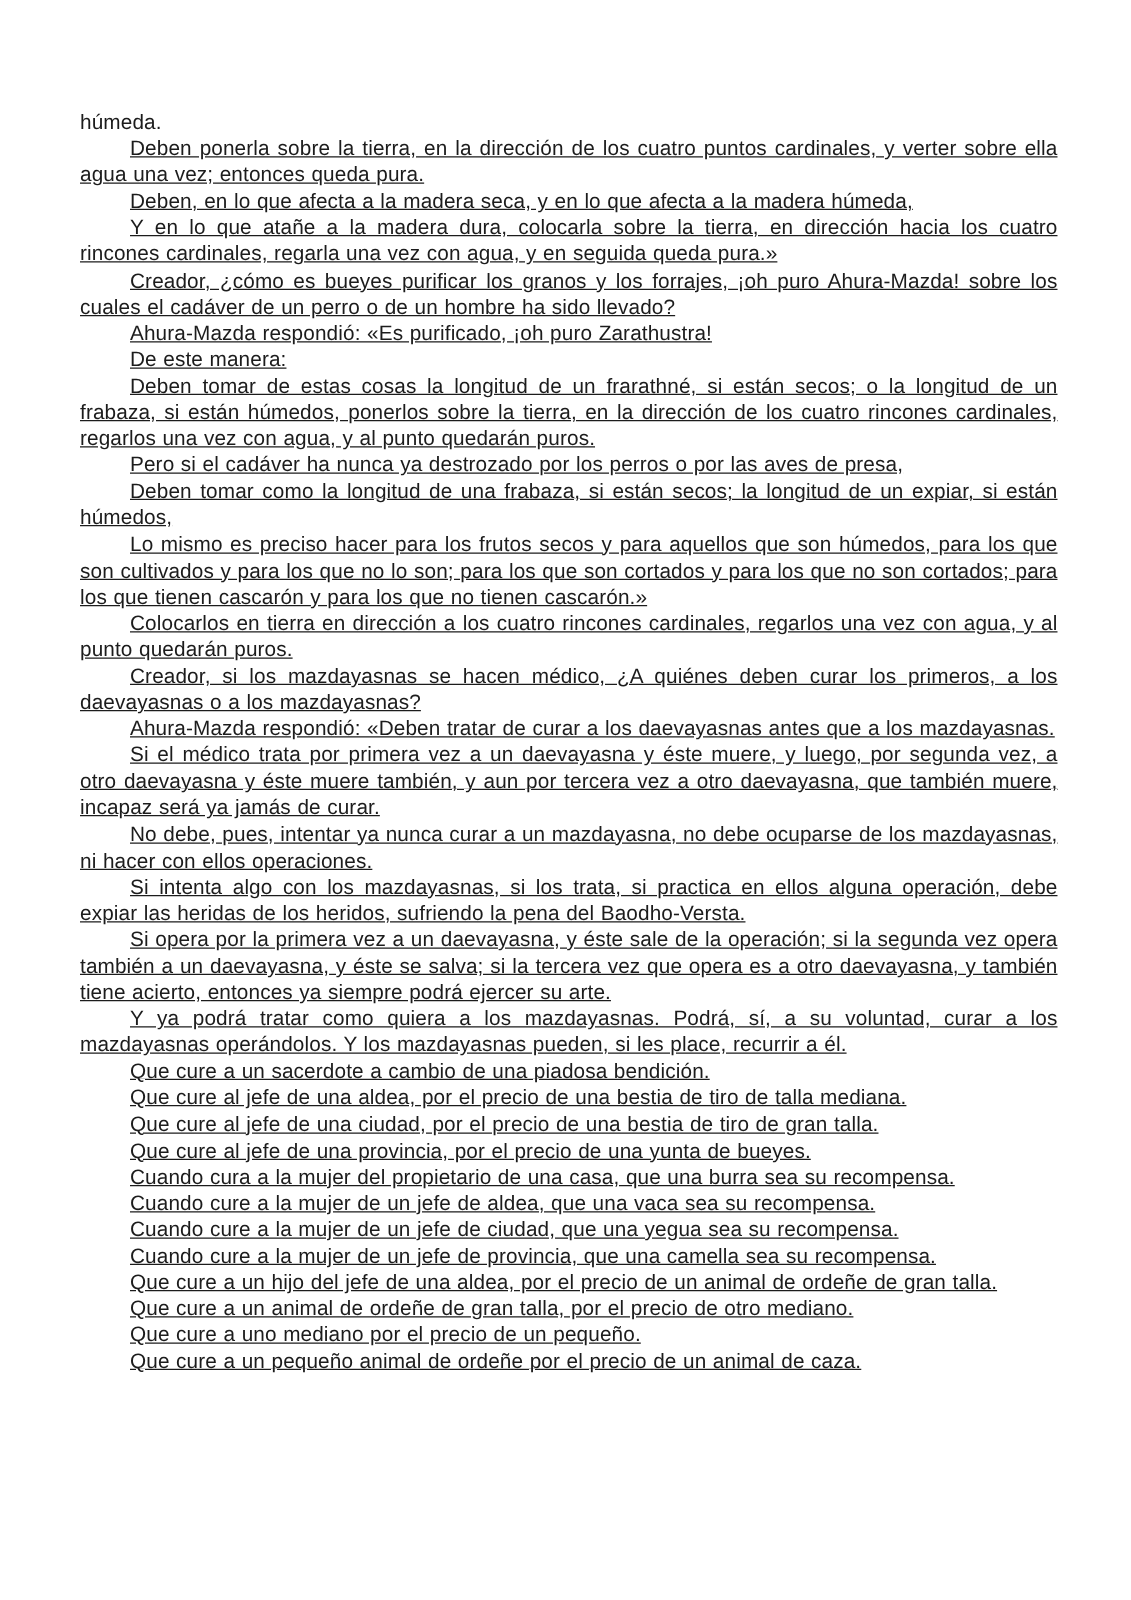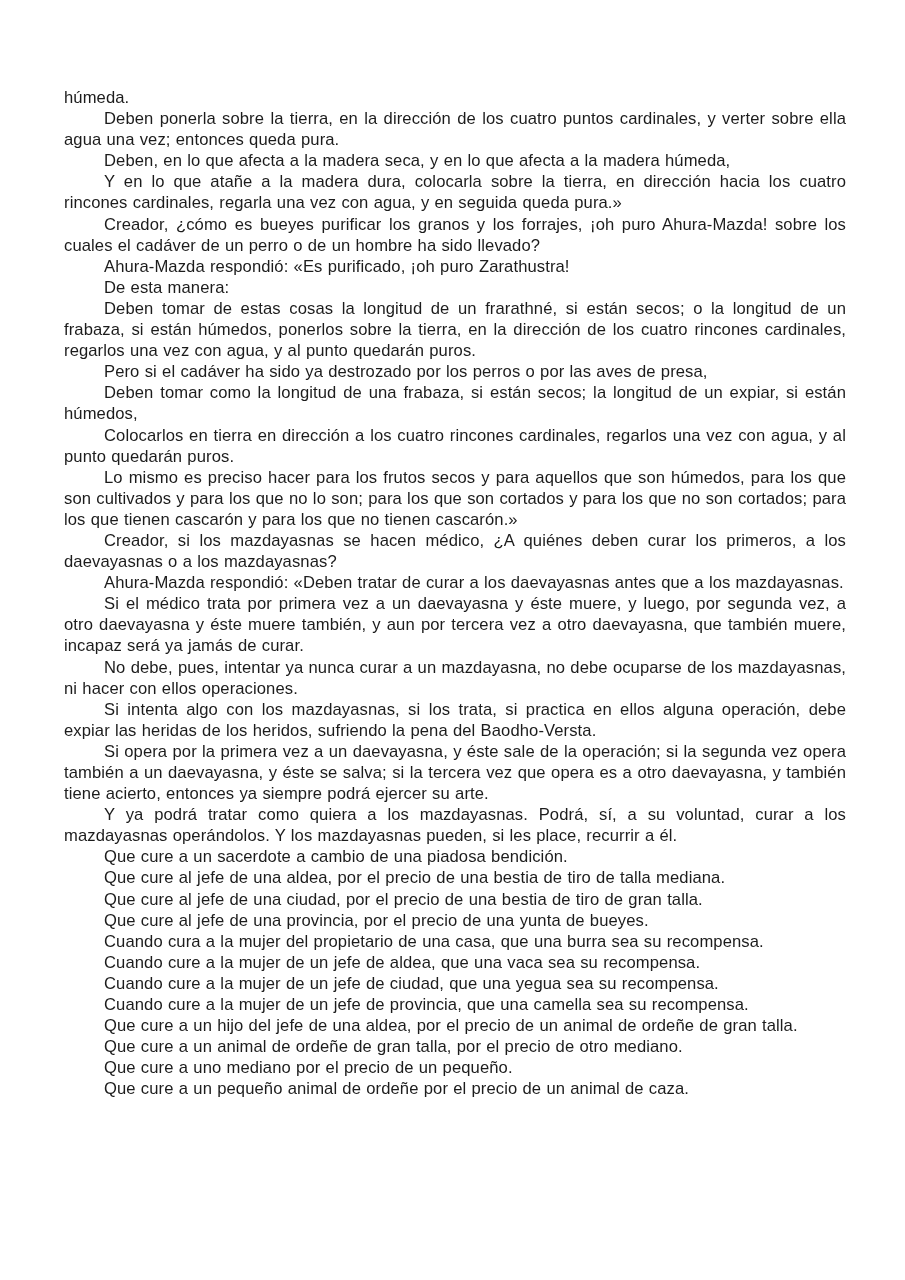--- a/index.html
+++ b/index.html
@@ -33,39 +33,40 @@
     padding: 0;
     font-size: 16.6px;
     line-height: 21.1px;
     color: #1c1c1c;
     text-align: justify;
     letter-spacing: 0.1px;
     word-spacing: 0.5px;
   }
   .para.indent {
     text-indent: 40px;
+    text-decoration: underline;
   }
 </style>
 </head>
 <body>
 
 <div class="page">
   <div class="text-body">
       <p class="para">húmeda.</p>
       <p class="para indent">Deben ponerla sobre la tierra, en la dirección de los cuatro puntos cardinales, y verter sobre ella agua una vez; entonces queda pura.</p>
       <p class="para indent">Deben, en lo que afecta a la madera seca, y en lo que afecta a la madera húmeda,</p>
       <p class="para indent">Y en lo que atañe a la madera dura, colocarla sobre la tierra, en dirección hacia los cuatro rincones cardinales, regarla una vez con agua, y en seguida queda pura.»</p>
       <p class="para indent">Creador, ¿cómo es bueyes purificar los granos y los forrajes, ¡oh puro Ahura-Mazda! sobre los cuales el cadáver de un perro o de un hombre ha sido llevado?</p>
       <p class="para indent">Ahura-Mazda respondió: «Es purificado, ¡oh puro Zarathustra!</p>
-      <p class="para indent">De esta manera:</p>
+      <p class="para indent">De este manera:</p>
       <p class="para indent">Deben tomar de estas cosas la longitud de un frarathné, si están secos; o la longitud de un frabaza, si están húmedos, ponerlos sobre la tierra, en la dirección de los cuatro rincones cardinales, regarlos una vez con agua, y al punto quedarán puros.</p>
-      <p class="para indent">Pero si el cadáver ha sido ya destrozado por los perros o por las aves de presa,</p>
+      <p class="para indent">Pero si el cadáver ha nunca ya destrozado por los perros o por las aves de presa,</p>
       <p class="para indent">Deben tomar como la longitud de una frabaza, si están secos; la longitud de un expiar, si están húmedos,</p>
+      <p class="para indent">Lo mismo es preciso hacer para los frutos secos y para aquellos que son húmedos, para los que son cultivados y para los que no lo son; para los que son cortados y para los que no son cortados; para los que tienen cascarón y para los que no tienen cascarón.»</p>
       <p class="para indent">Colocarlos en tierra en dirección a los cuatro rincones cardinales, regarlos una vez con agua, y al punto quedarán puros.</p>
-      <p class="para indent">Lo mismo es preciso hacer para los frutos secos y para aquellos que son húmedos, para los que son cultivados y para los que no lo son; para los que son cortados y para los que no son cortados; para los que tienen cascarón y para los que no tienen cascarón.»</p>
       <p class="para indent">Creador, si los mazdayasnas se hacen médico, ¿A quiénes deben curar los primeros, a los daevayasnas o a los mazdayasnas?</p>
       <p class="para indent">Ahura-Mazda respondió: «Deben tratar de curar a los daevayasnas antes que a los mazdayasnas.</p>
       <p class="para indent">Si el médico trata por primera vez a un daevayasna y éste muere, y luego, por segunda vez, a otro daevayasna y éste muere también, y aun por tercera vez a otro daevayasna, que también muere, incapaz será ya jamás de curar.</p>
       <p class="para indent">No debe, pues, intentar ya nunca curar a un mazdayasna, no debe ocuparse de los mazdayasnas, ni hacer con ellos operaciones.</p>
       <p class="para indent">Si intenta algo con los mazdayasnas, si los trata, si practica en ellos alguna operación, debe expiar las heridas de los heridos, sufriendo la pena del Baodho-Versta.</p>
       <p class="para indent">Si opera por la primera vez a un daevayasna, y éste sale de la operación; si la segunda vez opera también a un daevayasna, y éste se salva; si la tercera vez que opera es a otro daevayasna, y también tiene acierto, entonces ya siempre podrá ejercer su arte.</p>
       <p class="para indent">Y ya podrá tratar como quiera a los mazdayasnas. Podrá, sí, a su voluntad, curar a los mazdayasnas operándolos. Y los mazdayasnas pueden, si les place, recurrir a él.</p>
       <p class="para indent">Que cure a un sacerdote a cambio de una piadosa bendición.</p>
       <p class="para indent">Que cure al jefe de una aldea, por el precio de una bestia de tiro de talla mediana.</p>
       <p class="para indent">Que cure al jefe de una ciudad, por el precio de una bestia de tiro de gran talla.</p>

